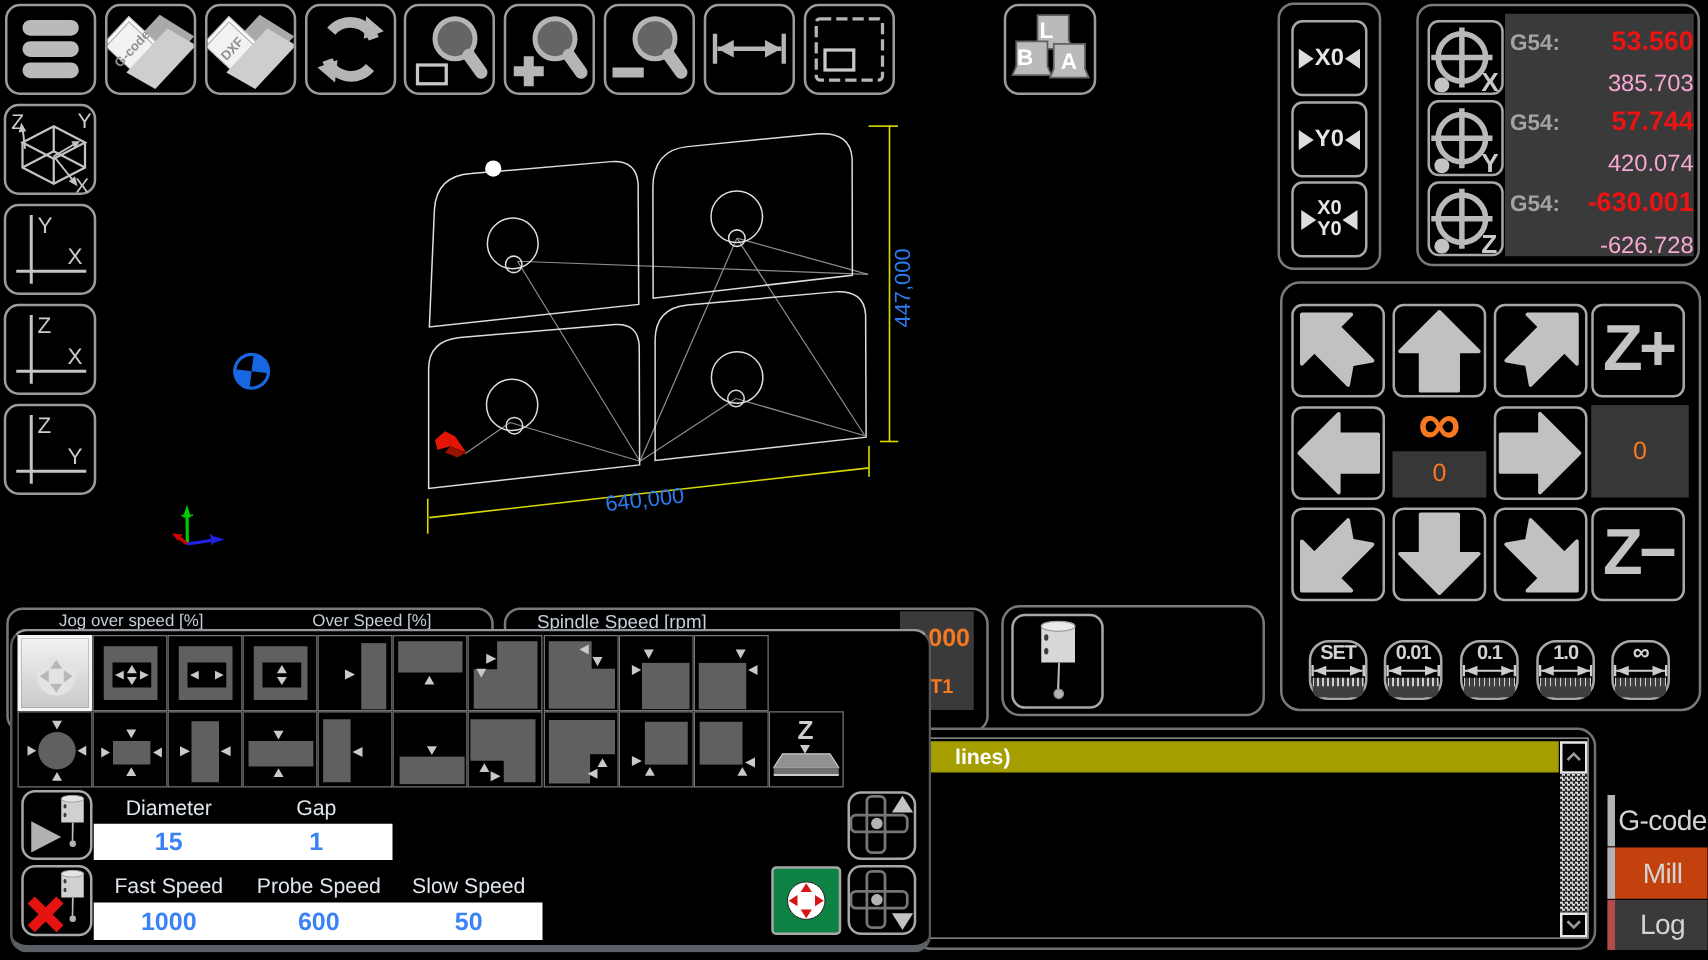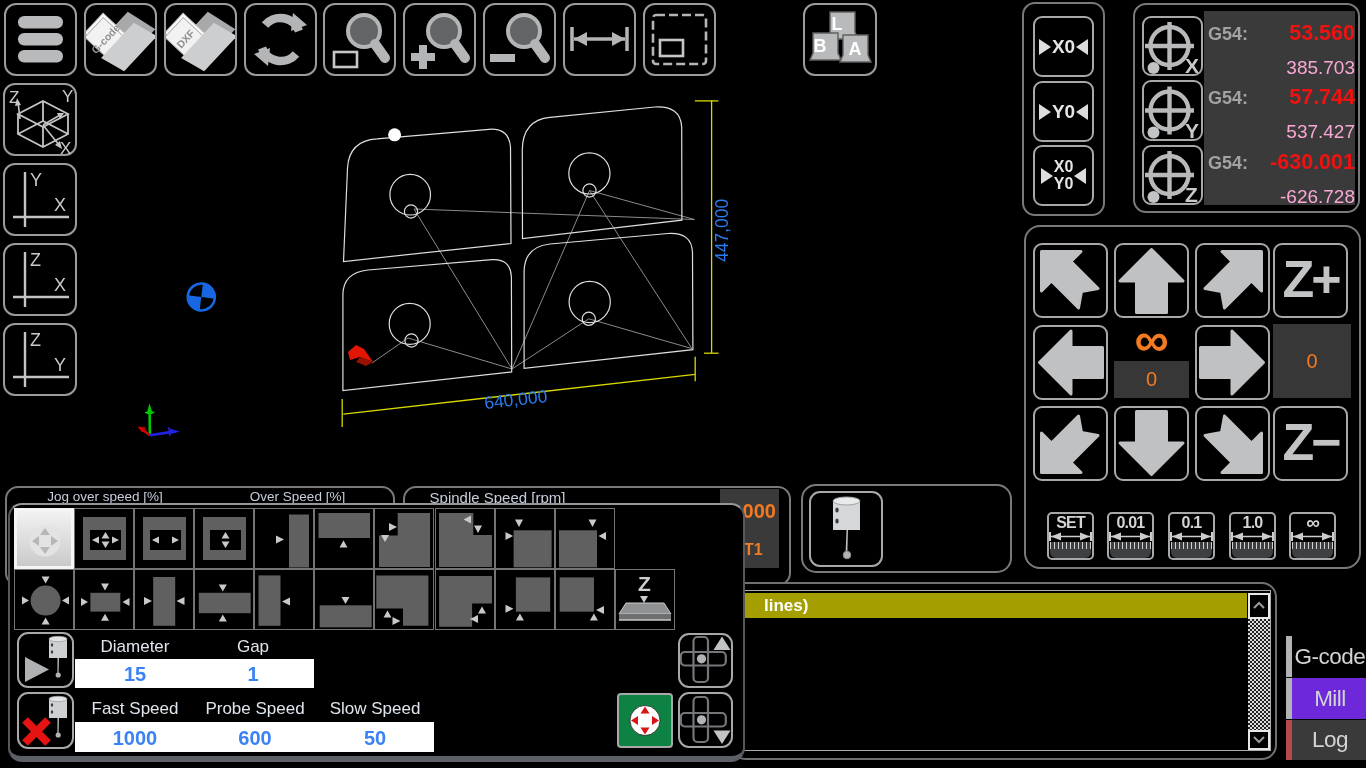--- a/index.html
+++ b/index.html
@@ -13,21 +13,21 @@
 .zerobtn{display:flex;align-items:center;justify-content:center;gap:1px;}
 .ztxt{color:#e4e5e6;font-size:19px;font-weight:bold;}
 .ztxt2{color:#e4e5e6;font-size:16px;font-weight:bold;line-height:1.05;text-align:center;}
 .tri-r{width:0;height:0;border-left:12px solid #dcdddf;border-top:8px solid transparent;border-bottom:8px solid transparent;}
 .tri-l{width:0;height:0;border-right:12px solid #dcdddf;border-top:8px solid transparent;border-bottom:8px solid transparent;}
 .g54{position:absolute;color:#a3a3a3;font-size:18px;font-weight:bold;}
 .dro-red{position:absolute;width:150px;text-align:right;color:#ee1312;font-size:21.5px;font-weight:bold;}
 .dro-gray{position:absolute;width:150px;text-align:right;color:#f9a8d4;font-size:19px;}
 .jarr{fill:#c0c1c2;stroke:#c0c1c2;stroke-width:3;stroke-linejoin:round;}
 .ztext{color:#c2c3c4;font-size:52px;font-weight:bold;letter-spacing:-3px;text-align:center;line-height:68px;}
-.stepbtn{position:absolute;box-sizing:border-box;width:47px;height:48px;background:#000;border:2px solid #a6a8aa;border-radius:5px;display:flex;flex-direction:column;align-items:center;}
+.stepbtn{position:absolute;box-sizing:border-box;width:47px;height:48px;background:#000;border:2px solid #a6a8aa;border-radius:16px;display:flex;flex-direction:column;align-items:center;}
 .stept{color:#d2d3d4;font-size:16px;font-weight:bold;line-height:17px;letter-spacing:-0.8px;}
 .stepruler{width:41px;height:16px;background:#3e3f40;border-radius:0 0 6px 6px;background-image:repeating-linear-gradient(90deg,#cfcfcf 0 1px,transparent 1px 4px);background-size:41px 7px;background-repeat:no-repeat;}
 .ulab{position:absolute;color:#c6cedb;font-size:13.5px;text-align:center;}
 .tabbar{position:absolute;left:0;top:0;width:6px;height:100%;}
 .tabtxt{position:absolute;left:8px;top:0;width:72px;height:100%;display:flex;align-items:center;justify-content:center;color:#d2d3d4;font-size:22.5px;white-space:nowrap;letter-spacing:-0.5px;}
 .pcell{position:absolute;width:60px;height:61px;box-sizing:border-box;border:1px solid #747474;background:#000;}
 .plab{position:absolute;color:#dfe5ec;font-size:17px;text-align:center;}
 .pval{position:absolute;color:#3b82f6;font-size:20px;font-weight:bold;text-align:center;}
 </style>
 </head>
@@ -302,21 +302,21 @@
 </g>
           <circle cx="9.5" cy="50" r="6" fill="#c2c3c4"></circle>
 <text x="41" y="55" font-size="21" font-weight="bold" fill="#c8c9ca">Z</text>
         </svg>
       </div>
 <div class="g54" style="left:1208px;top:24px;">G54:</div>
 <div class="dro-red" style="left:1205px;top:21px;">53.560</div>
 <div class="dro-gray" style="left:1205px;top:57px;">385.703</div>
 <div class="g54" style="left:1208px;top:88px;">G54:</div>
 <div class="dro-red" style="left:1205px;top:85px;">57.744</div>
-<div class="dro-gray" style="left:1205px;top:121px;">537.427</div>
+<div class="dro-gray" style="left:1205px;top:121px;">420.074</div>
 <div class="g54" style="left:1208px;top:153px;">G54:</div>
 <div class="dro-red" style="left:1205px;top:150px;">-630.001</div>
 <div class="dro-gray" style="left:1205px;top:186px;">-626.728</div>
 </div>
 
 <div id="jog">
 <div class="grp" style="left:1024px;top:225px;width:337px;height:344px;border-radius:16px"></div>
 
 <div class="btn2" style="left:1033px;top:243px;width:75px;height:75px">
         <svg width="71" height="71" viewBox="0 0 71 71">
@@ -473,21 +473,21 @@
           <polyline points="4,5 9,10 14,5" fill="none" stroke="#9a9b9c" stroke-width="2"></polyline>
         </svg>
       </div>
 </div>
 
 <div id="tabs">
 <div class="abs" style="left:1286px;top:636px;width:80px;height:41px;background:#000;">
         <div class="tabbar" style="background:#b2b3b4"></div>
         <div class="tabtxt">G-code</div>
       </div>
-<div class="abs" style="left:1286px;top:678px;width:80px;height:41px;background:#6d28d9;">
+<div class="abs" style="left:1286px;top:678px;width:80px;height:41px;background:#c2410c;">
         <div class="tabbar" style="background:#b2b3b4"></div>
         <div class="tabtxt">Mill</div>
       </div>
 <div class="abs" style="left:1286px;top:720px;width:80px;height:40px;background:#3a3a3a;">
         <div class="tabbar" style="background:#b5494b"></div>
         <div class="tabtxt">Log</div>
       </div>
 </div>
 
 <div id="logwin"></div>

